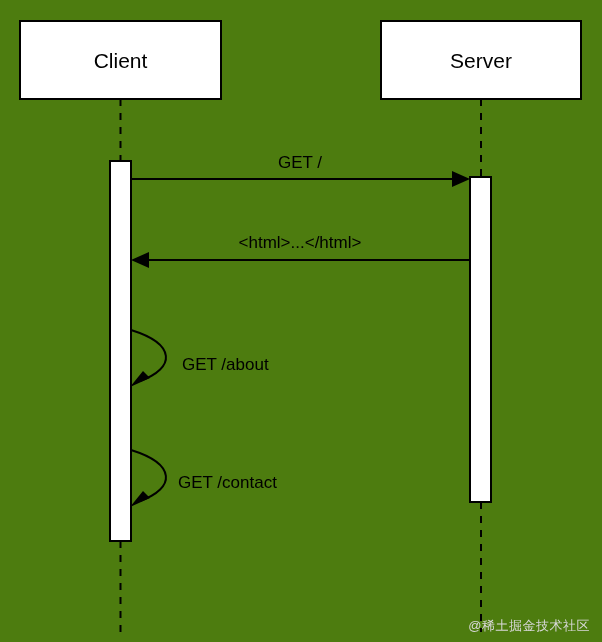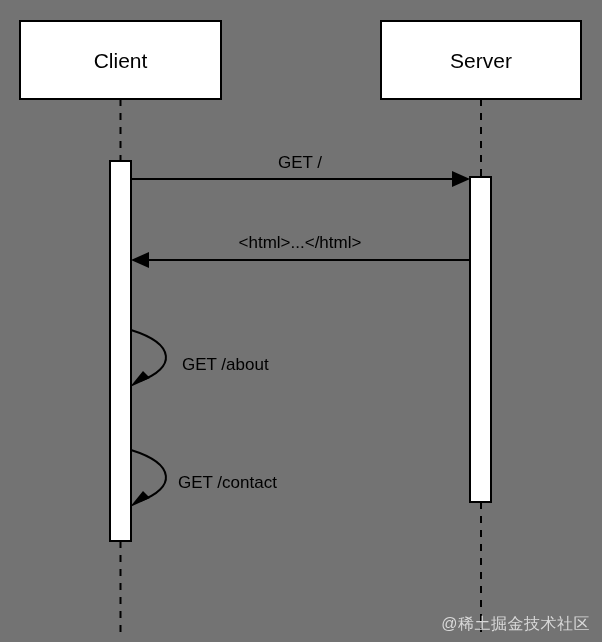--- a/index.html
+++ b/index.html
@@ -7,21 +7,21 @@
     padding: 0;
     background: #ffffff;
   }
   body {
     font-family: "Liberation Sans", sans-serif;
   }
   #canvas {
     position: relative;
     width: 602px;
     height: 642px;
-    background: #737373;
+    background: #4d7c0f;
     overflow: hidden;
   }
   #diagram-svg {
     position: absolute;
     left: 0;
     top: 0;
     width: 602px;
     height: 642px;
   }
   .participant-box {
@@ -70,21 +70,21 @@
     text-anchor: middle;
   }
   .msg-label.start {
     text-anchor: start;
   }
   .watermark {
     position: absolute;
     right: 12px;
     bottom: 7px;
     font-family: "Liberation Sans", sans-serif;
-    font-size: 16px;
+    font-size: 13px;
     color: #d8d8d8;
     letter-spacing: 0.5px;
     user-select: none;
     white-space: nowrap;
   }
 </style>
 </head>
 <body>
 
 <div id="canvas">

